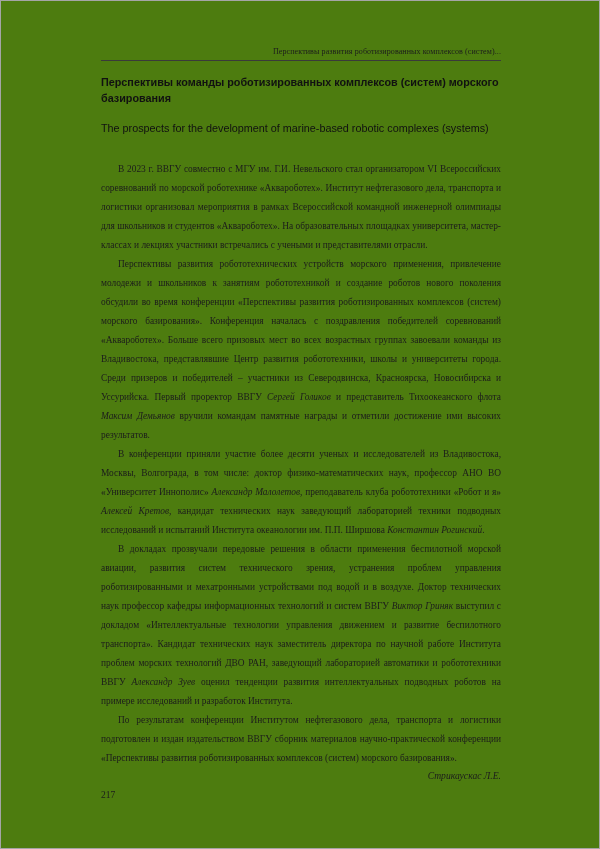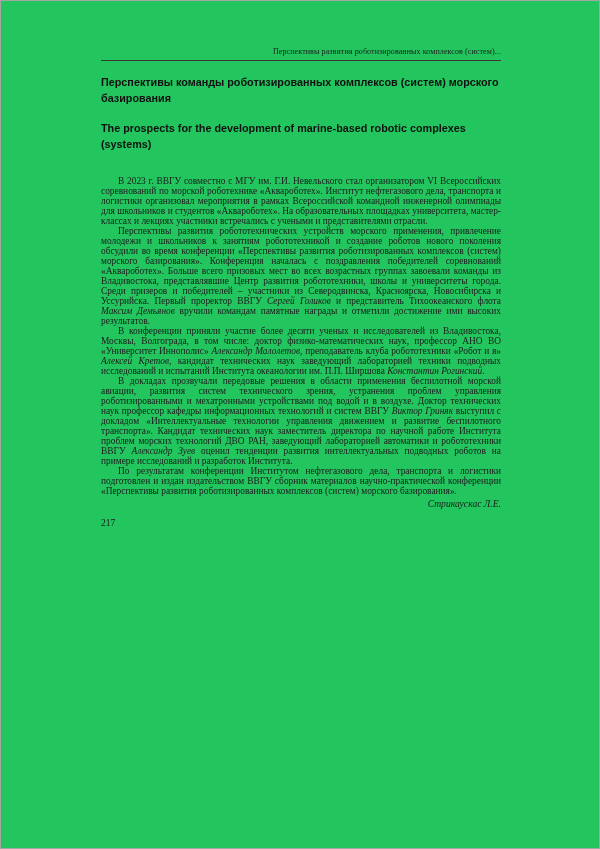--- a/index.html
+++ b/index.html
@@ -1,19 +1,19 @@
 <!DOCTYPE html>
 <html lang="ru"><head>
 <meta charset="utf-8">
 <style>
   html, body { margin: 0; padding: 0; background: #e9e9e9; }
   .sheet {
     width: 600px;
     height: 849px;
-    background: #22c55e;
+    background: #4d7c0f;
     border: 1px solid #a5a5a5;
     box-sizing: border-box;
     overflow: hidden;
     position: relative;
     font-family: "Liberation Serif", serif;
     color: #1c1c1c;
   }
   .content {
     padding: 46px 98px 0 100px;
   }
@@ -32,29 +32,29 @@
     margin-top: 14px;
     font-family: "Liberation Sans", sans-serif;
     font-weight: bold;
     font-size: 10.8px;
     line-height: 1.45;
     color: #111;
   }
   .title-en {
     margin-top: 15px;
     font-family: "Liberation Sans", sans-serif;
-    font-weight: bold;
+    font-weight: normal;
     font-size: 10.8px;
     line-height: 1.45;
     color: #111;
   }
   .body-text {
     margin-top: 23px;
     font-size: 9.4px;
-    line-height: 10px;
+    line-height: 19px;
     text-align: justify;
     hyphens: auto;
     -webkit-hyphens: auto;
   }
   .body-text p {
     margin: 0;
     text-indent: 17px;
   }
   .it { font-style: italic; }
   .author {

